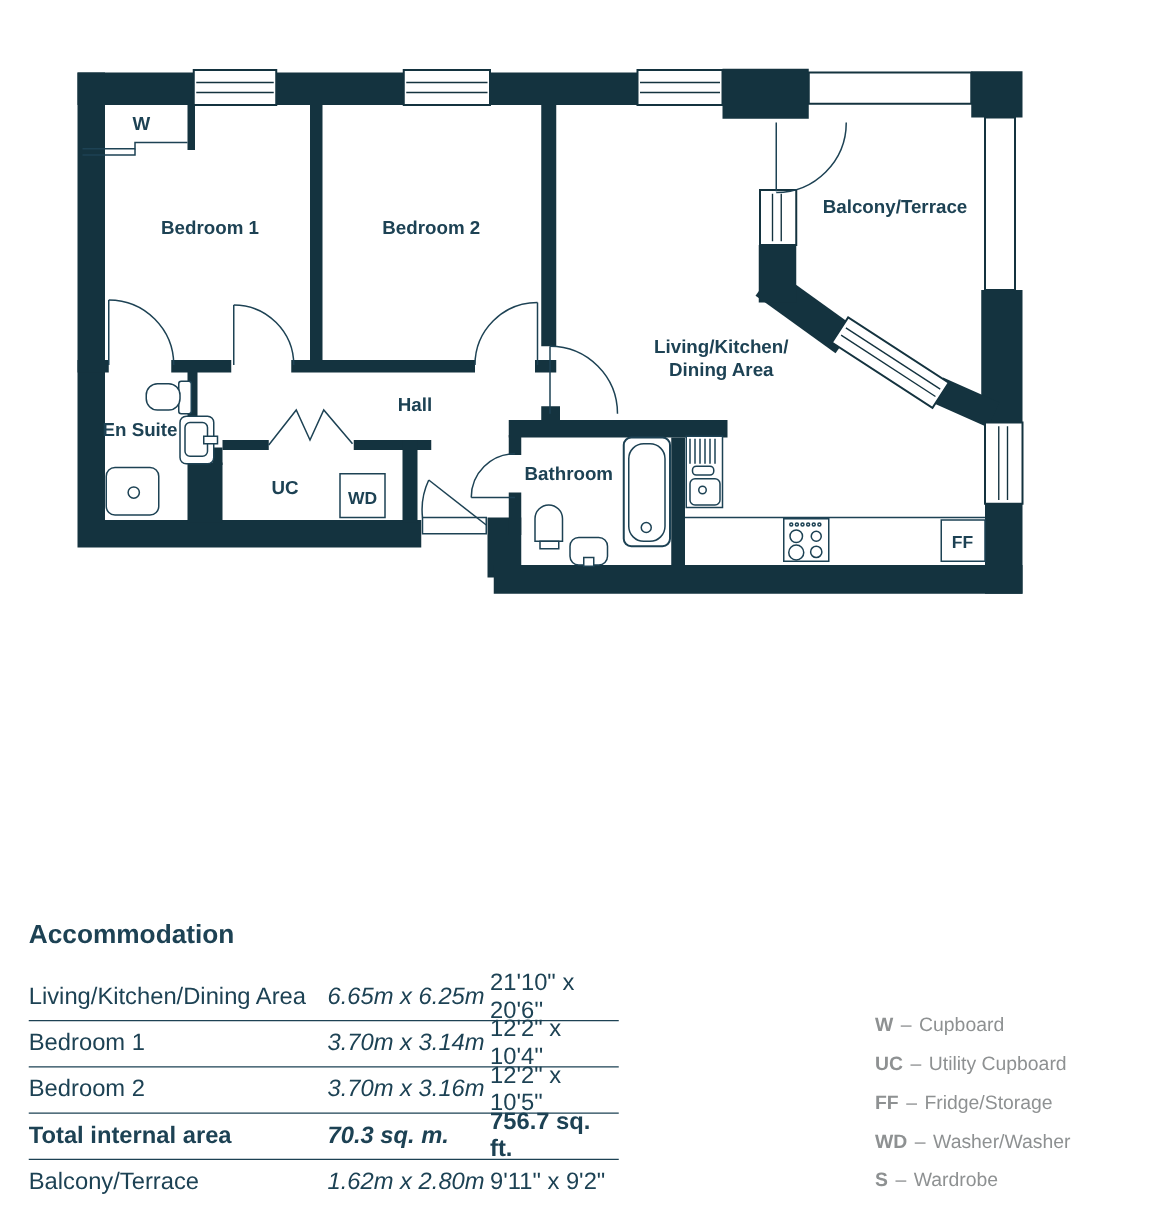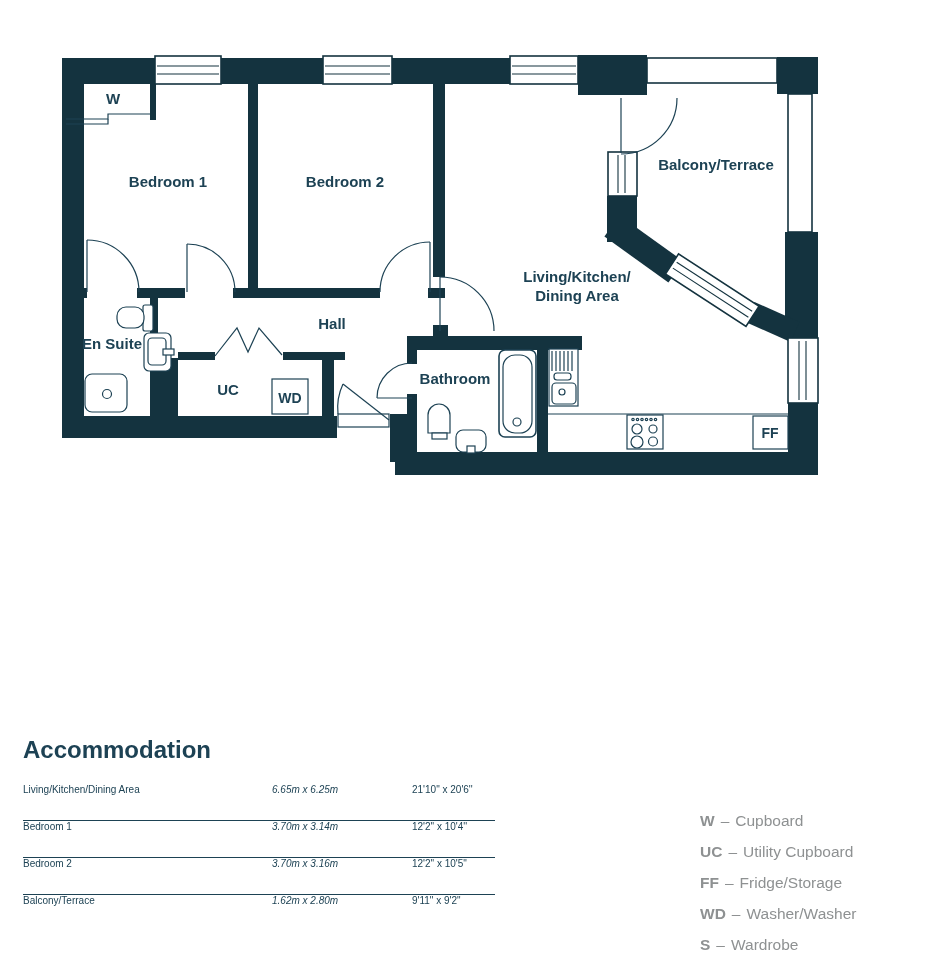--- a/index.html
+++ b/index.html
@@ -13,22 +13,22 @@
   .fx{fill:#ffffff;stroke:#1d4254;stroke-width:1.6;}
   .fxthin{fill:#ffffff;stroke:#1d4254;stroke-width:1.2;}
   .thin{fill:none;stroke:#1d4254;stroke-width:1.2;}
   .glaz{fill:#ffffff;stroke:#14333f;stroke-width:1.6;}
   .glazline{stroke:#14333f;stroke-width:1.1;fill:none;}
   .lbl{font-family:"Liberation Sans",sans-serif;font-weight:bold;font-size:15px;fill:#1d4254;}
   .lblsm{font-family:"Liberation Sans",sans-serif;font-weight:bold;font-size:14px;fill:#1d4254;}
 
   
   .acc{position:absolute;left:23px;top:736px;width:472px;}
-  .acc-title{font-size:24px;font-weight:bold;color:#1d4254;margin:0 0 20px 0;}
-  .acc-row{display:flex;height:36px;border-bottom:1px solid #1d4254;font-size:10px;gap:10px;}
+  .acc-title{font-size:21px;font-weight:bold;color:#1d4254;margin:0 0 20px 0;}
+  .acc-row{display:flex;align-items:center;height:36px;border-bottom:1px solid #1d4254;font-size:19px;}
   .acc-row:last-child{border-bottom:none;}
   .acc-row.bold{font-weight:bold;}
   .c-name{width:239px;}
   .c-metric{width:130px;font-style:italic;}
   .c-imperial{flex:1;}
 
   
   .legend{position:absolute;left:700px;top:805px;color:#8e9192;font-size:15.5px;}
   .legend-item{height:31px;display:flex;align-items:center;}
   .legend-abbr{font-weight:bold;}
@@ -272,20 +272,25 @@
     <div class="acc-row">
       <span class="c-name">Bedroom 1</span>
       <span class="c-metric">3.70m x 3.14m</span>
       <span class="c-imperial">12'2" x 10'4''</span>
     </div>
     <div class="acc-row">
       <span class="c-name">Bedroom 2</span>
       <span class="c-metric">3.70m x 3.16m</span>
       <span class="c-imperial">12'2" x 10'5"</span>
     </div>
+    <div class="acc-row bold">
+      <span class="c-name">Total internal area</span>
+      <span class="c-metric">70.3 sq. m.</span>
+      <span class="c-imperial">756.7 sq. ft.</span>
+    </div>
     <div class="acc-row">
       <span class="c-name">Balcony/Terrace</span>
       <span class="c-metric">1.62m x 2.80m</span>
       <span class="c-imperial">9'11" x 9'2"</span>
     </div>
   </div>
 
   <div class="legend">
     <div class="legend-item">
       <span class="legend-abbr">W</span>

